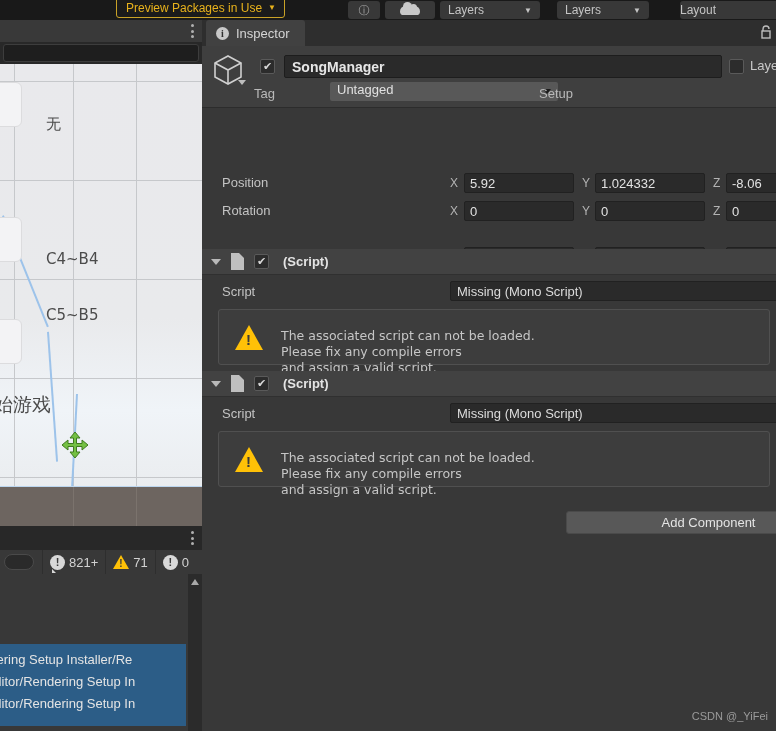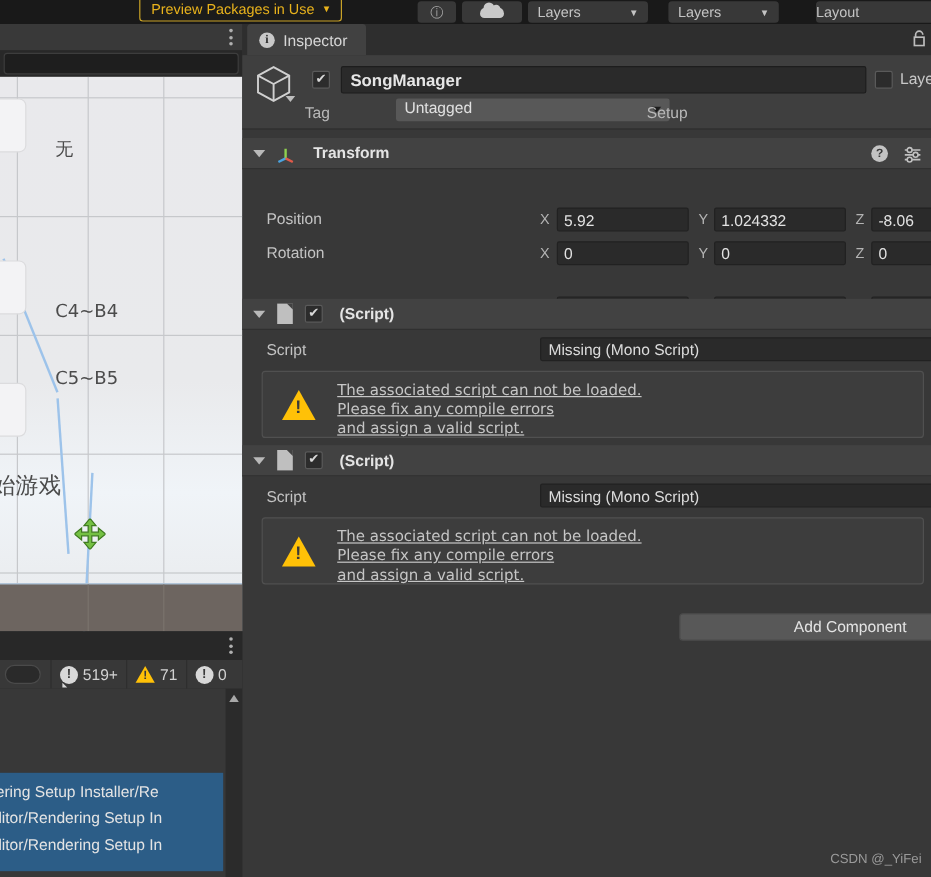--- a/index.html
+++ b/index.html
@@ -306,24 +306,23 @@
     position: absolute; left: 16px; top: 15px;
     width: 0; height: 0; border-left: 14px solid transparent;
     border-right: 14px solid transparent; border-bottom: 25px solid #ffc107;
   }
   .warn-tri::after {
     content: "!"; position: absolute; left: -3px; top: 6px;
     font-size: 15px; font-weight: bold; color: #3a3a3a;
     font-family: "Liberation Sans", sans-serif;
   }
   .warn-text {
-    position: absolute; left: 62px; top: 7px;
+    position: absolute; left: 62px; top: 18px;
     color: #c6c6c6; font-size: 12.5px; line-height: 16px;
     font-family: "DejaVu Sans", sans-serif;
-    text-decoration: underline;
   }
   .add-component {
     position: absolute; left: 364px; top: 491px; width: 285px; height: 23px;
     background: #585858; border: 1px solid #4a4a4a; border-radius: 3px;
     color: #e4e4e4; font-size: 13px;
     display: flex; align-items: center; justify-content: center;
   }
   .watermark {
     position: absolute; right: 8px; bottom: 9px;
     color: #9a9a9a; font-size: 11px;
@@ -410,21 +409,21 @@
           <i></i>
           <i></i>
           <i></i>
         </div>
     </div>
 
     <div class="console-statusbar">
       <div class="mini-search"></div>
       <div class="count-chip" style="margin-left:8px;">
         <span class="icn-msg">!</span>
-        <span>519+</span>
+        <span>821+</span>
       </div>
       <div class="count-chip">
         <span class="icn-warn"></span>
         <span>71</span>
       </div>
       <div class="count-chip">
         <span class="icn-err">!</span>
         <span>0</span>
       </div>
     </div>
@@ -470,36 +469,20 @@
       <div class="static-label">Layer</div>
 
       <div class="tag-label">Tag</div>
       <div class="dropdown" id="tag-dd">
         <span>Untagged</span>
         <span class="dd-caret"></span>
       </div>
       <div class="layer-label">Setup</div>
     </div>
 
-    <div class="comp-header" style="top:95px;">
-      <div class="foldout"></div>
-      <svg style="margin-left:8px" width="18" height="18" viewBox="0 0 18 18">
-        <path d="M9 14 L9 5" stroke="#8fd14f" stroke-width="2"></path>
-        <path d="M9 13 L3 16" stroke="#4aa3df" stroke-width="2"></path>
-        <path d="M9 13 L15 16" stroke="#e05a4a" stroke-width="2"></path>
-      </svg>
-      <span class="comp-title">Transform</span>
-      <span class="help-icon">?</span>
-      <svg class="settings-icon" viewBox="0 0 15 15">
-        <path d="M1 4 H14 M1 8 H14 M1 12 H14" stroke="#c0c0c0" stroke-width="1.4"></path>
-        <circle cx="5" cy="4" r="2" fill="#383838" stroke="#c0c0c0" stroke-width="1.3"></circle>
-        <circle cx="10" cy="8" r="2" fill="#383838" stroke="#c0c0c0" stroke-width="1.3"></circle>
-        <circle cx="5" cy="12" r="2" fill="#383838" stroke="#c0c0c0" stroke-width="1.3"></circle>
-      </svg>
-    </div>
 
     <div class="prop-row" style="top:152px;">
       <span class="prop-label">Position</span>
       <span class="axis-label" style="left:248px;">X</span>
       <div class="num-field" style="left:262px; width:110px;">
         <span>5.92</span>
       </div>
       <span class="axis-label" style="left:380px;">Y</span>
       <div class="num-field" style="left:393px; width:110px;">
         <span>1.024332</span>

